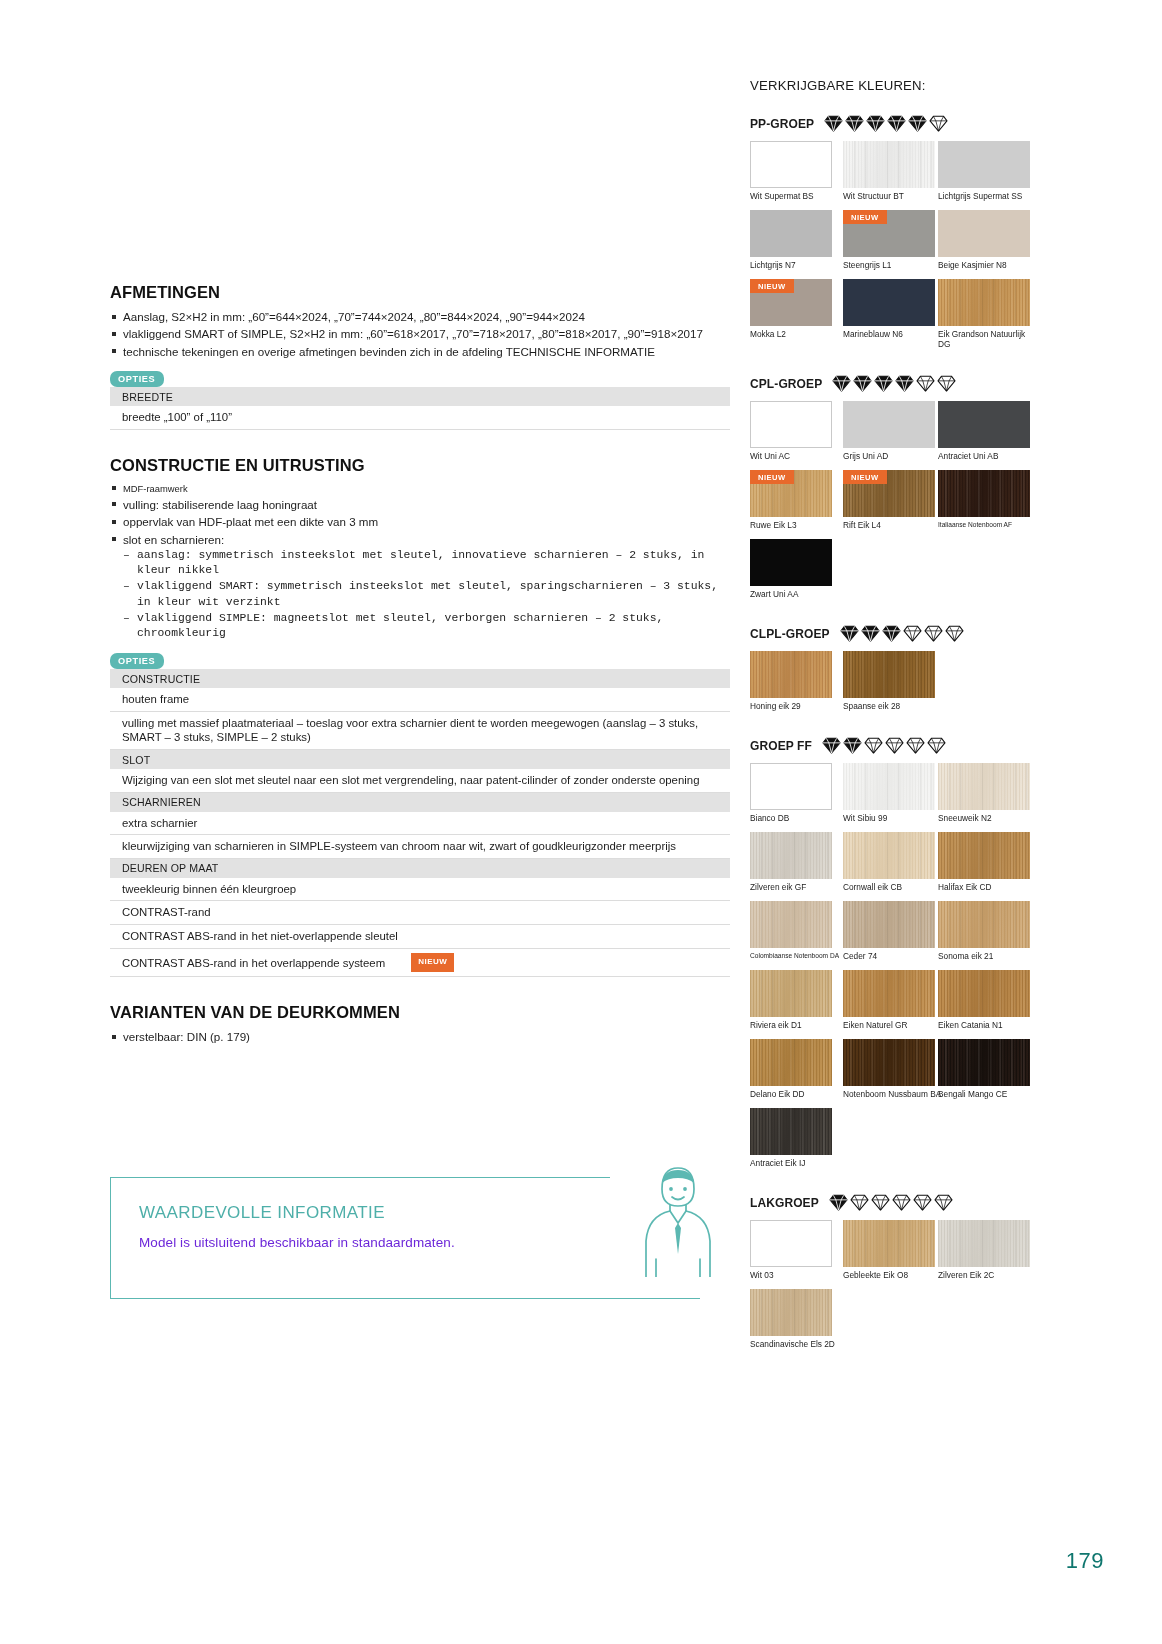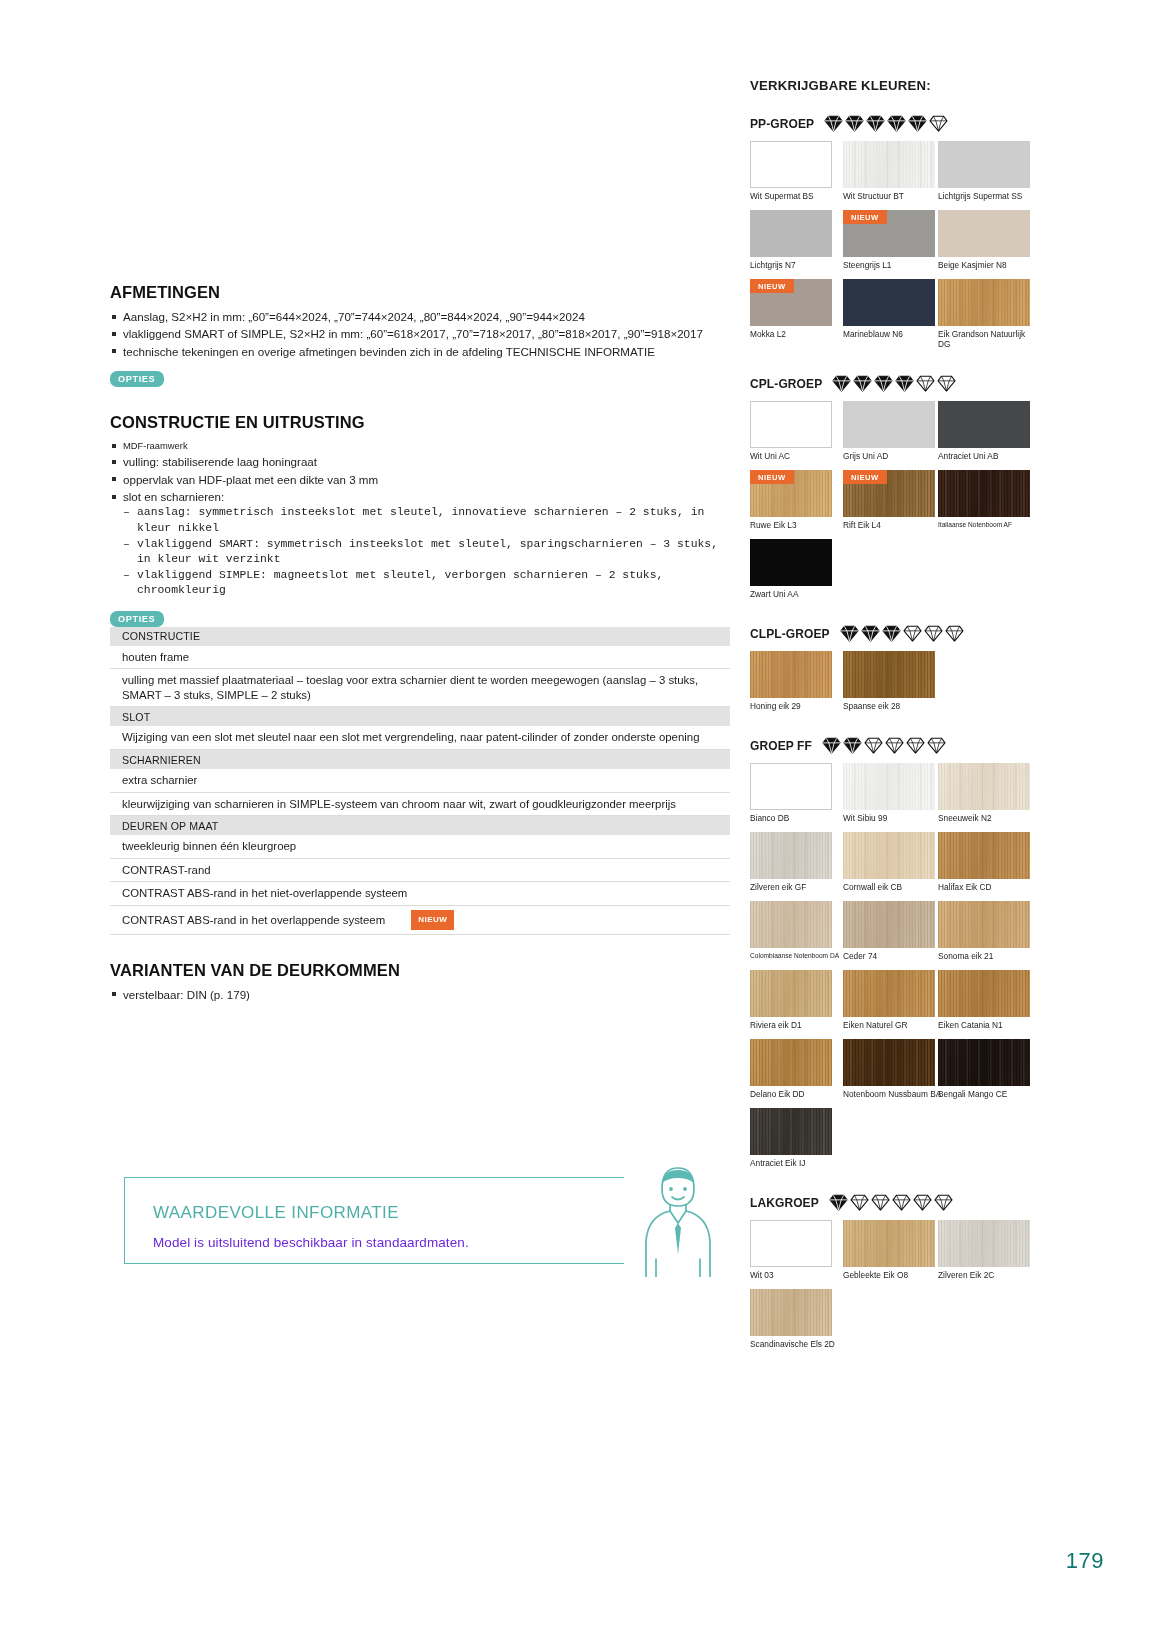--- a/index.html
+++ b/index.html
@@ -61,39 +61,39 @@
   }
   .drow.ovf{white-space:nowrap;overflow:visible;}
   .badge-new{
     display:inline-block;background:#e8692b;color:#fff;
     font-size:8px;font-weight:bold;letter-spacing:.5px;
     padding:2.5px 7px;margin-left:26px;vertical-align:2px;
   }
 
   
   .info-box{
-    position:absolute;left:124px;top:1177px;width:590px;height:87px;
+    position:absolute;left:110px;top:1177px;width:590px;height:122px;
     border:1.6px solid #5cb8b2;border-right:none;box-sizing:border-box;
   }
   .info-box .ib-title{
     position:absolute;left:28px;top:25px;
     color:#4eafa9;font-size:17px;letter-spacing:.4px;
   }
   .info-box .ib-text{
     position:absolute;left:28px;top:57px;
     color:#6d28d9;font-size:13.5px;letter-spacing:.1px;
   }
   .info-box .ib-mask{
     position:absolute;right:-2px;top:-2px;width:92px;height:101px;background:#fff;
   }
   .consultant{position:absolute;left:632px;top:1155px;width:92px;height:122px;}
 
   
   .right-col{position:absolute;left:750px;top:78px;width:285px;}
-  .rc-title{font-size:13.2px;font-weight:bold;letter-spacing:.2px;margin:0 0 22px 0;}
+  .rc-title{font-size:13.2px;font-weight:normal;letter-spacing:.2px;margin:0 0 22px 0;}
 
   .grp-head{display:flex;align-items:center;gap:10px;margin:0 0 9px 0;}
   .grp-name{font-size:12px;font-weight:bold;letter-spacing:.1px;white-space:nowrap;}
   .gems{display:flex;gap:2px;align-items:center;}
   .gems svg{display:block;}
 
   .sw-grid{display:grid;grid-template-columns:90px 92px 92px;column-gap:3px;row-gap:0;}
   .sw-cell{width:82px;margin-bottom:2px;}
   .sw-cell.w2{width:92px;}
   .sw{
@@ -123,20 +123,30 @@
 
     <section>
       <h2 class="sec-title">AFMETINGEN</h2>
       <ul class="bullets">
         <li>Aanslag, S2×H2 in mm: „60”=644×2024, „70”=744×2024, „80”=844×2024, „90”=944×2024</li>
         <li>vlakliggend SMART of SIMPLE, S2×H2 in mm: „60”=618×2017, „70”=718×2017, „80”=818×2017, „90”=918×2017</li>
         <li>technische tekeningen en overige afmetingen bevinden zich in de afdeling TECHNISCHE INFORMATIE</li>
       </ul>
       <div class="opt-block">
         <span class="opt-tag">OPTIES</span>
+        <table class="opt-table">
+          <tbody>
+              <tr>
+            <td class="hrow">BREEDTE</td>
+          </tr>
+          <tr>
+            <td class="drow">breedte „100” of „110”</td>
+          </tr>
+        </tbody>
+          </table>
       </div>
     </section>
 
     <section>
       <h2 class="sec-title sp">CONSTRUCTIE EN UITRUSTING</h2>
       <ul class="bullets">
         <li class="tiny">MDF-raamwerk</li>
         <li>vulling: stabiliserende laag honingraat</li>
         <li>oppervlak van HDF-plaat met een dikte van 3 mm</li>
         <li>
@@ -180,21 +190,21 @@
           <tr>
                 <td class="hrow">DEUREN OP MAAT</td>
               </tr>
           <tr>
                 <td class="drow">tweekleurig binnen één kleurgroep</td>
               </tr>
           <tr>
                 <td class="drow">CONTRAST-rand</td>
               </tr>
           <tr>
-                <td class="drow">CONTRAST ABS-rand in het niet-overlappende systeem</td>
+                <td class="drow">CONTRAST ABS-rand in het niet-overlappende sleutel</td>
               </tr>
           <tr>
             <td class="drow">
               <span>CONTRAST ABS-rand in het overlappende systeem</span><span class="badge-new">NIEUW</span>
             </td>
           </tr>
         </tbody>
           </table>
       </div>
     </section>

